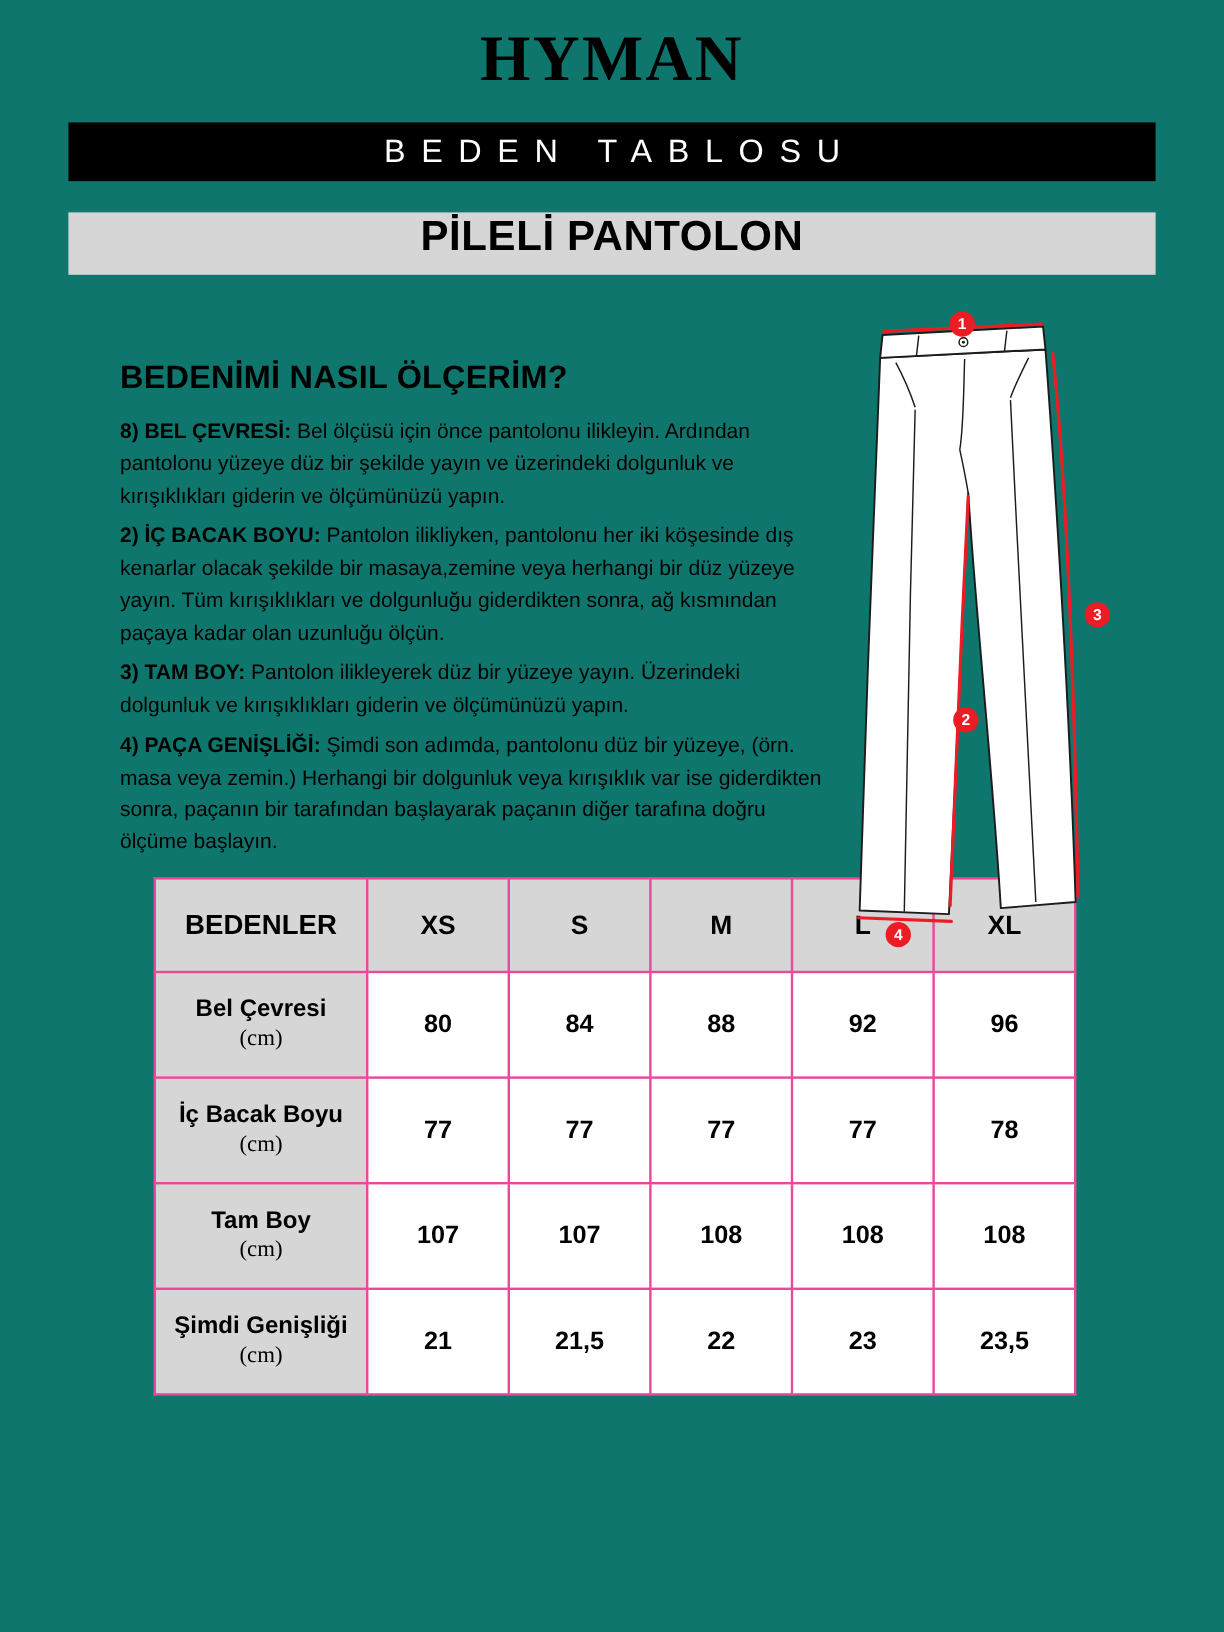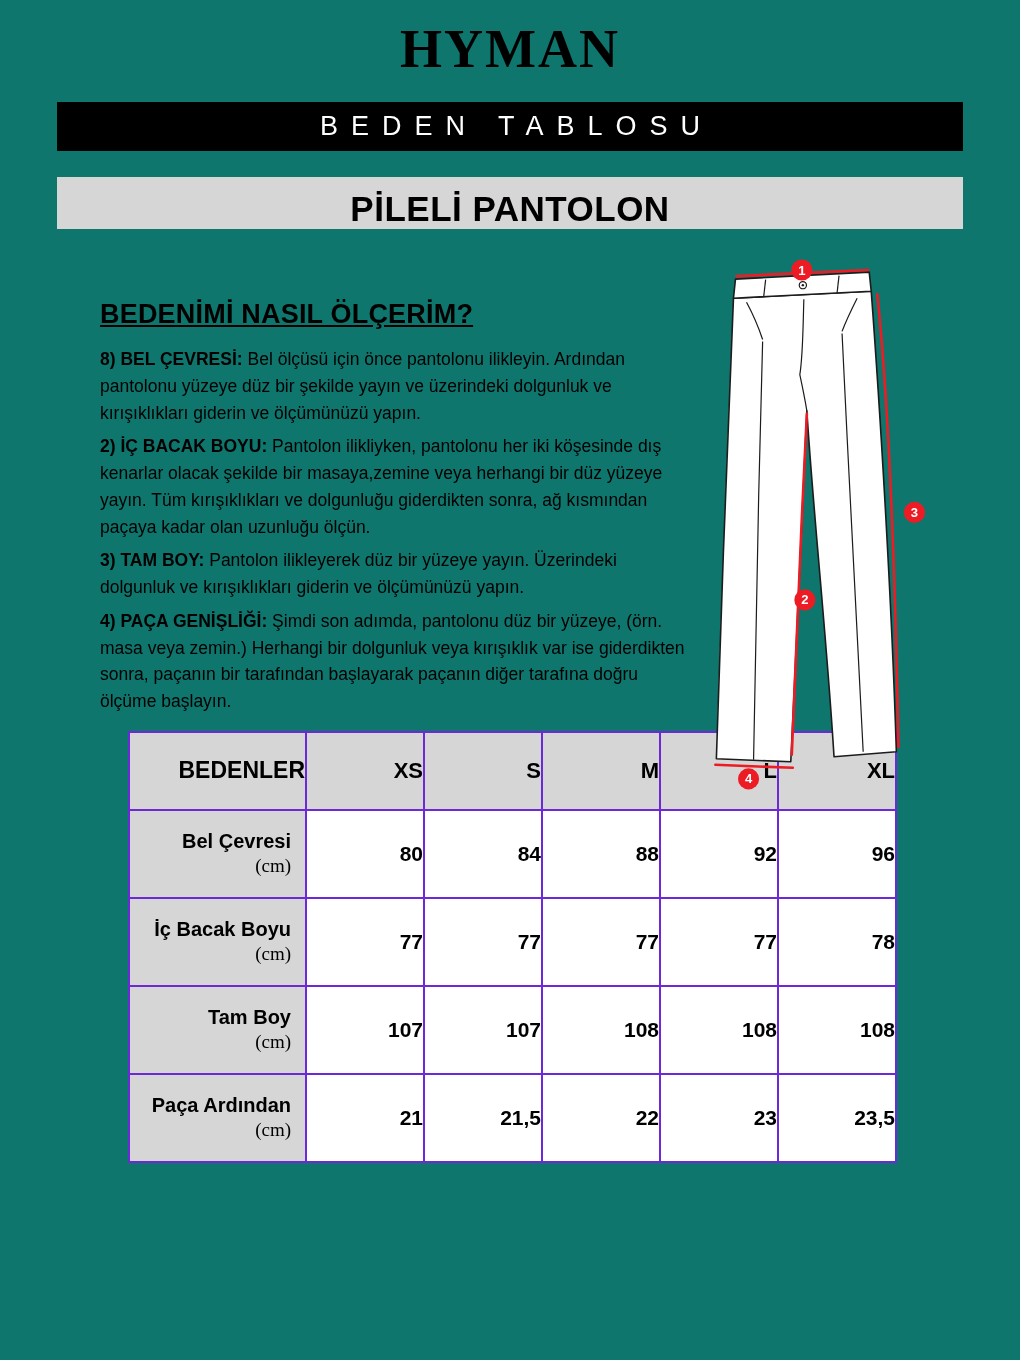--- a/index.html
+++ b/index.html
@@ -31,36 +31,35 @@
     font-size:27px;
     letter-spacing:13px;
     padding-left:13px; 
     font-weight:normal;
   }
 
   .banner-gray {
     margin:26px 57px 0 57px;
     height:52px;
     background:#d6d6d6;
-    display:flex; align-items:flex-end; justify-content:center;
+    display:flex; align-items:flex-start; justify-content:center;
     font-size:35px;
     font-weight:bold;
     letter-spacing:0.5px;
   }
 
   .content {
     padding:70px 0 0 100px;
     width:700px;
   }
   .content h2 {
     font-size:27px;
     font-weight:bold;
     margin-bottom:16px;
     letter-spacing:0.2px;
-    text-decoration:underline;
   }
   .inst {
     width:592px;
     font-size:17.5px;
     line-height:1.53;
     margin-bottom:7px;
   }
   .inst b { font-weight:bold; }
 
   .diagram {
@@ -76,22 +75,22 @@
     font-size:13px;
     font-weight:bold;
     fill:#ffffff;
   }
 
   table.size-table {
     border-collapse:collapse;
     margin:16px 0 0 128px;
   }
   table.size-table th, table.size-table td {
-    border:2px solid #6d28d9;
-    text-align:right;
+    border:2px solid #ec4899;
+    text-align:center;
     vertical-align:middle;
   }
   .corner, .size-col {
     background:#d6d6d6;
     height:78px;
     font-size:22px;
     font-weight:bold;
   }
   .corner { width:177px; font-size:23px; }
   .size-col { width:118px; }
@@ -234,21 +233,21 @@
         </th>
         <td>107</td>
         <td>107</td>
         <td>108</td>
         <td>108</td>
         <td>108</td>
       </tr>
 
       <tr>
         <th class="rowhead">
-          <span class="lbl">Paça Ardından</span>
+          <span class="lbl">Şimdi Genişliği</span>
           <span class="unit">(cm)</span>
         </th>
         <td>21</td>
         <td>21,5</td>
         <td>22</td>
         <td>23</td>
         <td>23,5</td>
       </tr>
     </tbody>
   </table>

